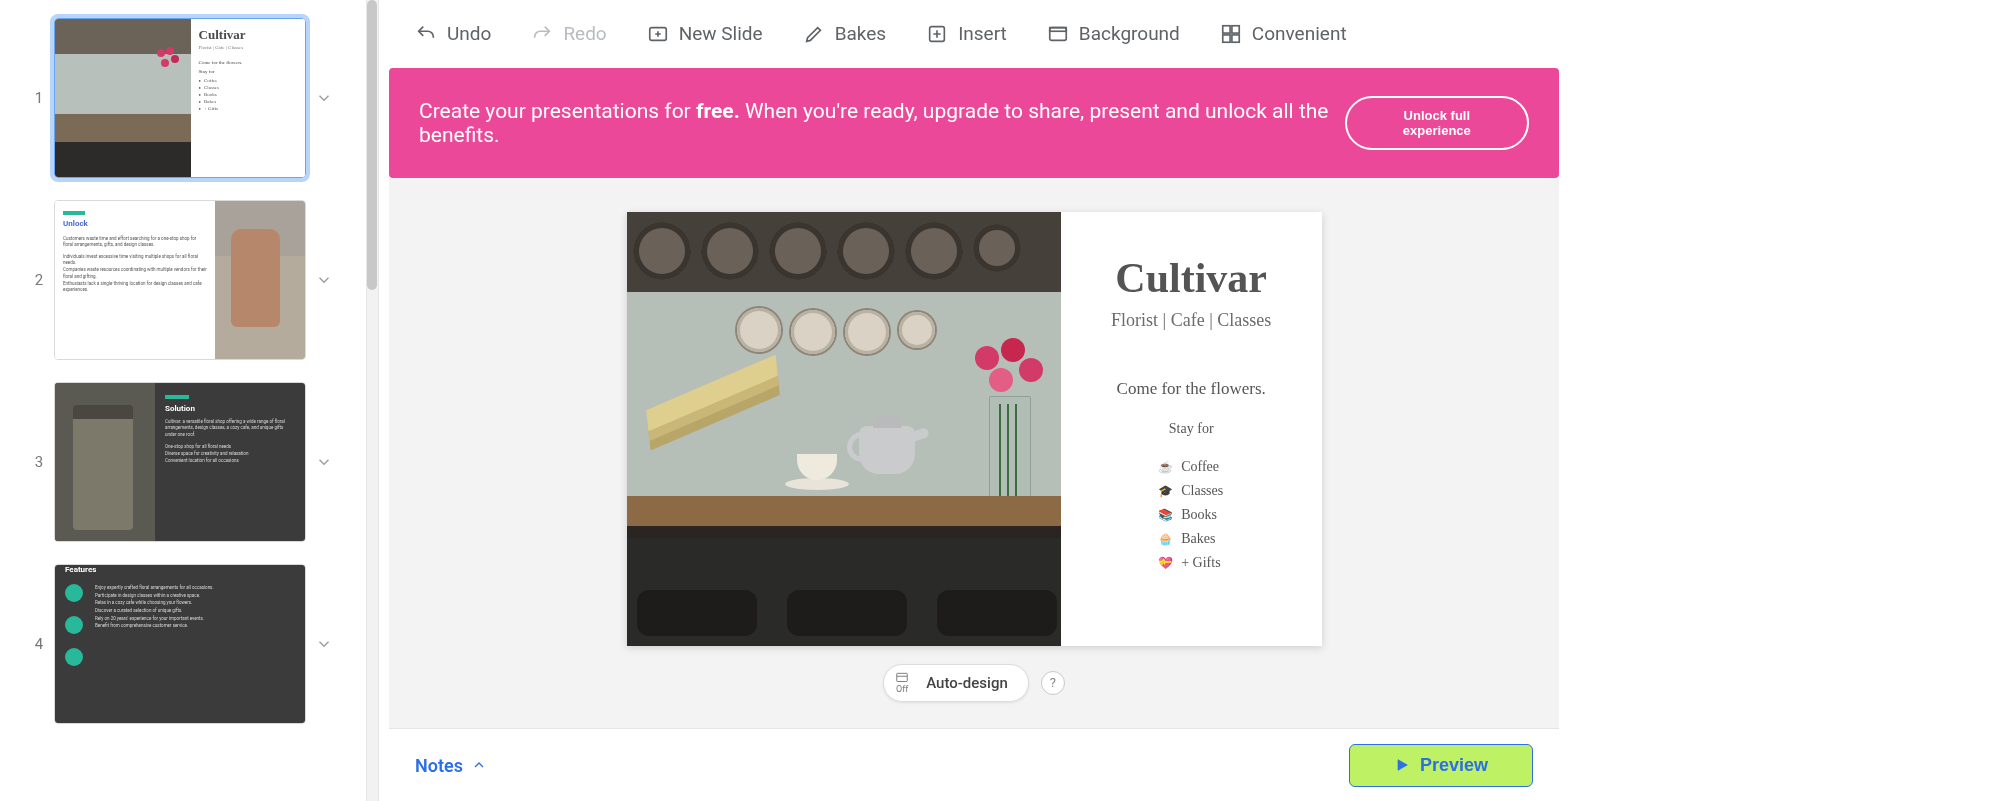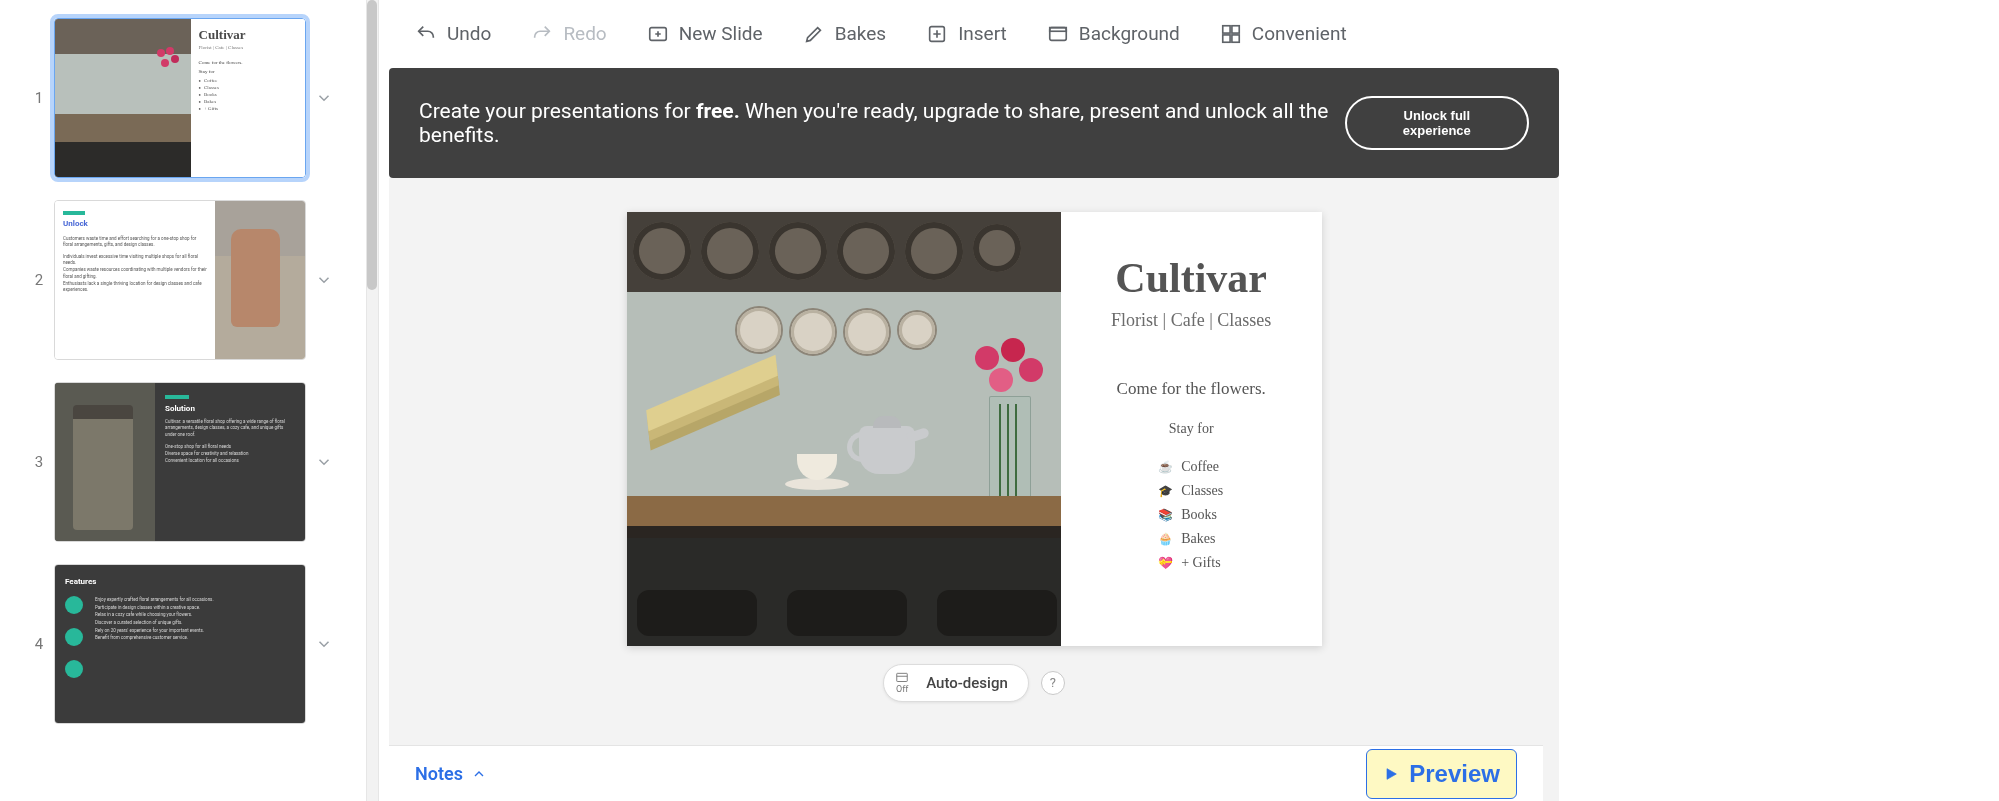--- a/index.html
+++ b/index.html
@@ -48,36 +48,36 @@
   .t3 { display:flex; width:100%; height:100%; background:#3b3b3b; }
   .t3-l { flex:1; background: linear-gradient(#5a5a52 0 100%); position:relative; }
   .t3-l::after{content:""; position:absolute; left:18%; top:14%; width:60%; height:70%; background:#7c786a; border-radius:4px; border-top:14px solid #4a4640;}
   .t3-r { flex:1.3; padding:12px 10px; }
   .t3-bar { width:24px; height:4px; background:#28b89a; margin-bottom:5px; }
   .t3-h { font-size:8px; font-weight:700; color:#fff; }
   .t3-p { font-size:4.5px; color:#d8d8d8; margin-top:6px; line-height:1.4; }
   .t3-b { font-size:4.5px; color:#d8d8d8; margin-top:5px; line-height:1.6; }
 
   
-  .t4 { width:100%; height:100%; background:#3b3b3b; padding:12px 10px; position:relative; }
+  .t4 { width:100%; height:100%; background:#3b3b3b; padding:0 10px; position:relative; }
   .t4-h { font-size:8px; font-weight:700; color:#fff; }
   .t4-body { display:flex; margin-top:10px; }
   .t4-dots { width:30px; }
   .t4-dot { width:18px; height:18px; border-radius:50%; background:#28b89a; margin-bottom:14px; }
   .t4-lines { flex:1; }
   .t4-lines div { font-size:4.5px; color:#d8d8d8; line-height:1.7; }
 
   
   .main { flex: 1; display: flex; flex-direction: column; background: #fff; position:relative; border-left:1px solid #e6e6e6;}
   .toolbar { height: 68px; display: flex; align-items: center; padding: 0 18px; gap: 4px; border-bottom: 1px solid transparent; }
   .tb-btn { display: flex; align-items: center; gap: 10px; padding: 8px 18px; color: #5f6368; font-size: 19px; border-radius: 4px; cursor: pointer; }
   .tb-btn.disabled { color: #b7bcc2; }
   .tb-btn svg { width: 22px; height: 22px; stroke: currentColor; fill: none; stroke-width: 1.8; }
 
-  .banner { margin: 0 10px; background: #404040; color: #fff; border-radius: 4px; padding: 28px 30px; display: flex; align-items: center; justify-content: space-between; font-size: 21px; }
+  .banner { margin: 0 10px; background: #ec4899; color: #fff; border-radius: 4px; padding: 28px 30px; display: flex; align-items: center; justify-content: space-between; font-size: 21px; }
   .banner b { font-weight: 700; }
   .banner-btn { border: 2px solid #fff; color: #fff; padding: 10px 26px; border-radius: 999px; font-size: 13px; font-weight: 600; cursor: pointer; background: transparent; }
 
   .canvas-wrap { flex: 1; background: #f3f3f3; margin: 0 10px; position: relative; display:flex; flex-direction:column; align-items:center;}
   .slide { margin-top: 34px; width: 695px; height: 434px; background: #fff; box-shadow: 0 2px 8px rgba(0,0,0,.15); display: flex; }
   .slide-img { flex: 1.9; position: relative; overflow:hidden; background:#b8c0bb; }
   
   .sky { position:absolute; inset:0; background:#b6beb8; }
   .tins-row { position:absolute; top:0; left:0; right:0; height:80px; background:#45403a; }
   .tin { position:absolute; top:10px; width:58px; height:58px; border-radius:50%; background:#6a6258; box-shadow: inset 0 0 0 6px #3a352f; }
@@ -112,24 +112,24 @@
   .s-list .ic { width:14px; height:14px; display:inline-flex; align-items:center; justify-content:center; font-size:12px; }
 
   .autodes-bar { margin-top: 18px; display:flex; align-items:center; gap:12px; }
   .ad-pill { background:#fff; border:1px solid #dcdcdc; border-radius:999px; padding:6px 20px 6px 10px; display:flex; align-items:center; gap:16px; box-shadow:0 1px 3px rgba(0,0,0,.08); }
   .ad-off { display:flex; flex-direction:column; align-items:center; font-size:9px; color:#777; line-height:1.1; }
   .ad-off svg{width:16px; height:14px; stroke:#777; fill:none; stroke-width:1.6;}
   .ad-label { font-size:15px; color:#444; font-weight:500; }
   .ad-help { width:24px; height:24px; border-radius:50%; border:1px solid #c9c9c9; display:flex; align-items:center; justify-content:center; color:#888; font-size:13px; background:#fff; }
 
   
-  .bottom { position:absolute; bottom:0; left:10px; right:26px; height:56px; background:#fff; border-top:1px solid #e4e4e4; display:flex; align-items:center; justify-content:space-between; padding:0 26px; }
+  .bottom { position:absolute; bottom:0; left:10px; right:10px; height:73px; background:#fff; border-top:1px solid #e4e4e4; display:flex; align-items:center; justify-content:space-between; padding:0 26px; }
   .notes { color:#2c6fe6; font-size:18px; font-weight:600; display:flex; align-items:center; gap:8px; cursor:pointer; }
   .notes svg{width:16px; height:16px; stroke:#2c6fe6; fill:none; stroke-width:2;}
-  .preview-btn { border:1.5px solid #2c6fe6; color:#2c6fe6; background:#fef9c3; border-radius:6px; padding:10px 16px; font-size:24px; font-weight:600; display:flex; align-items:center; gap:10px; cursor:pointer; }
+  .preview-btn { border:1.5px solid #2c6fe6; color:#2c6fe6; background:#bef264; border-radius:6px; padding:10px 44px; font-size:18px; font-weight:600; display:flex; align-items:center; gap:10px; cursor:pointer; }
   .preview-btn svg{width:16px; height:16px; stroke:#2c6fe6; fill:#2c6fe6;}
 
   
   .right-pad { width:430px; background:#fff; }
 </style>
 </head>
 <body>
 
 <div class="app">
 

